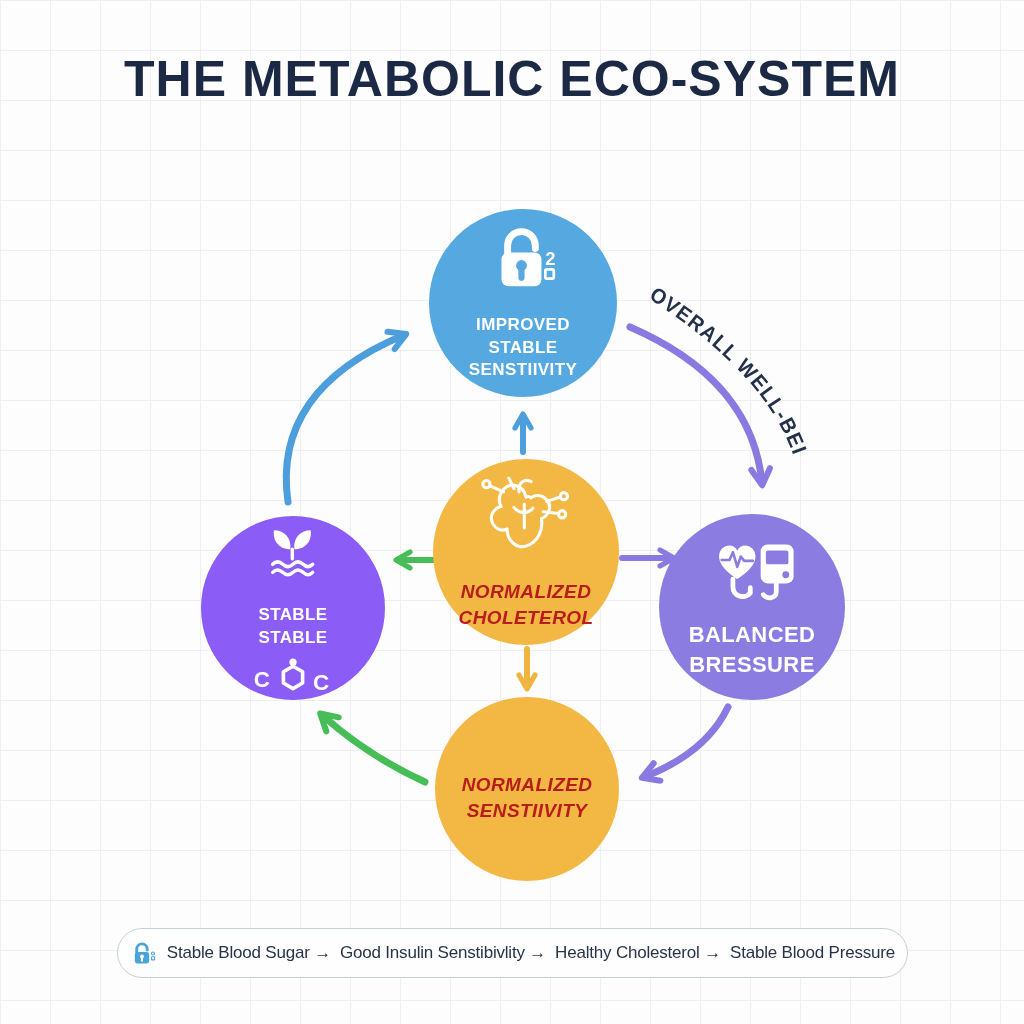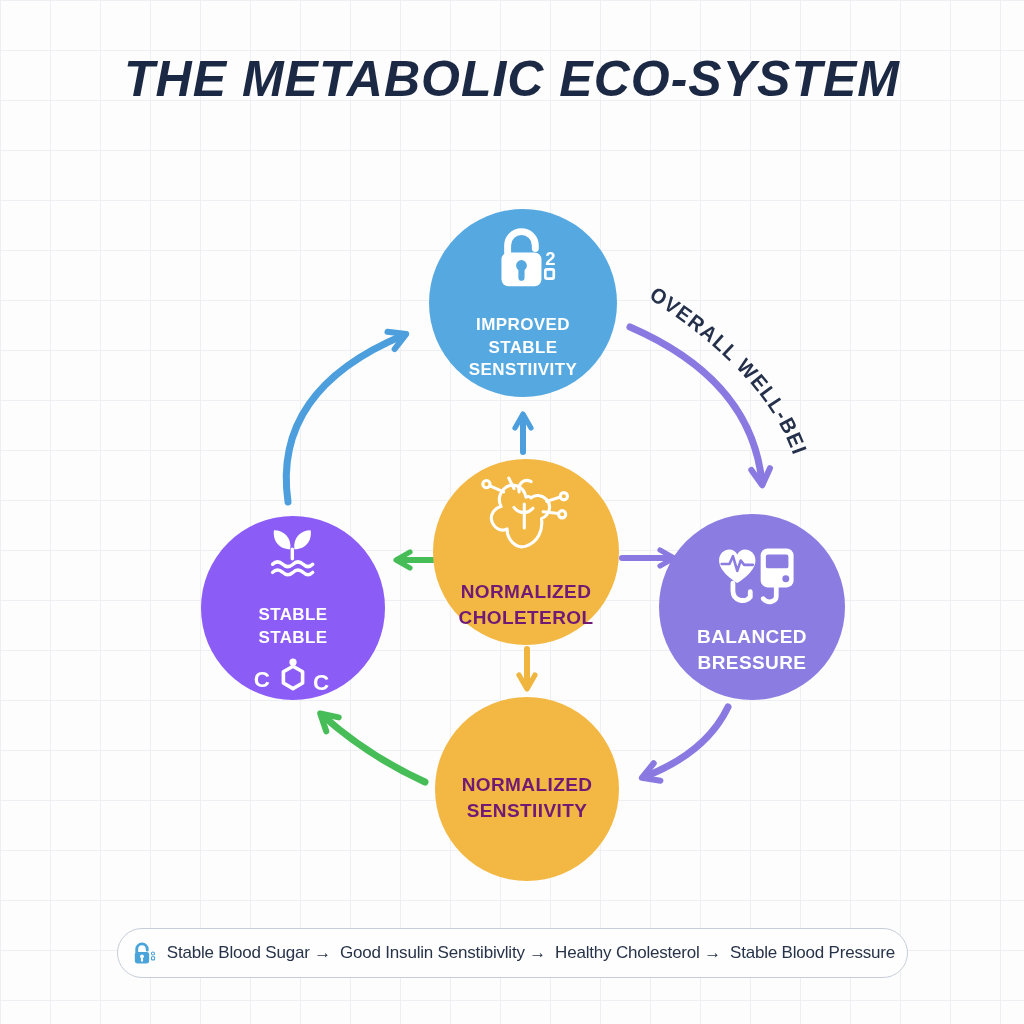--- a/index.html
+++ b/index.html
@@ -10,39 +10,38 @@
     background-image:
       linear-gradient(#edeff3 1px, transparent 1px),
       linear-gradient(90deg, #edeff3 1px, transparent 1px);
     background-size:50px 50px;
   }
   .title{
     position:absolute;top:50px;left:0;width:1024px;
     text-align:center;margin:0;
     font-size:50px;font-weight:bold;letter-spacing:1px;
     color:#1c2944;
-    font-style:italic;
   }
   #arrow-layer{position:absolute;left:0;top:0;z-index:1;pointer-events:none;}
   .node{
     position:absolute;border-radius:50%;z-index:2;
     display:flex;flex-direction:column;align-items:center;justify-content:center;
     text-align:center;
   }
   .node .label{font-weight:bold;line-height:1.35;letter-spacing:.4px;margin-top:18px;}
   .label.white{color:#ffffff;}
-  .label.navy{color:#701a75;}
+  .label.navy{color:#b91c1c;font-style:italic;}
   #node-insulin{left:429px;top:209px;width:188px;height:188px;background:#56a8e0;}
   #node-insulin .label{font-size:17px;}
   #node-center{left:433px;top:459px;width:186px;height:186px;background:#f2b843;}
   #node-center .label{font-size:19px;}
   #node-sugar{left:201px;top:516px;width:184px;height:184px;background:#8b5cf6;}
   #node-sugar .label{font-size:17px;}
   #node-pressure{left:659px;top:514px;width:186px;height:186px;background:#8b7ce1;}
-  #node-pressure .label{font-size:19px;margin-top:8px;}
+  #node-pressure .label{font-size:22px;margin-top:8px;}
   #node-bottom{left:435px;top:697px;width:184px;height:184px;background:#f2b843;}
   #node-bottom .label{font-size:19px;}
   .node svg{display:block;}
   #node-insulin svg.main-icon{margin-bottom:6px;}
   #node-center svg.main-icon{margin-bottom:2px;}
   #node-sugar svg.main-icon{margin-bottom:4px;}
   #node-sugar svg.molecule{margin-top:6px;}
   .footer-bar{
     position:absolute;left:117px;top:928px;width:791px;height:50px;
     box-sizing:border-box;border:1.5px solid #c5ced8;border-radius:26px;

